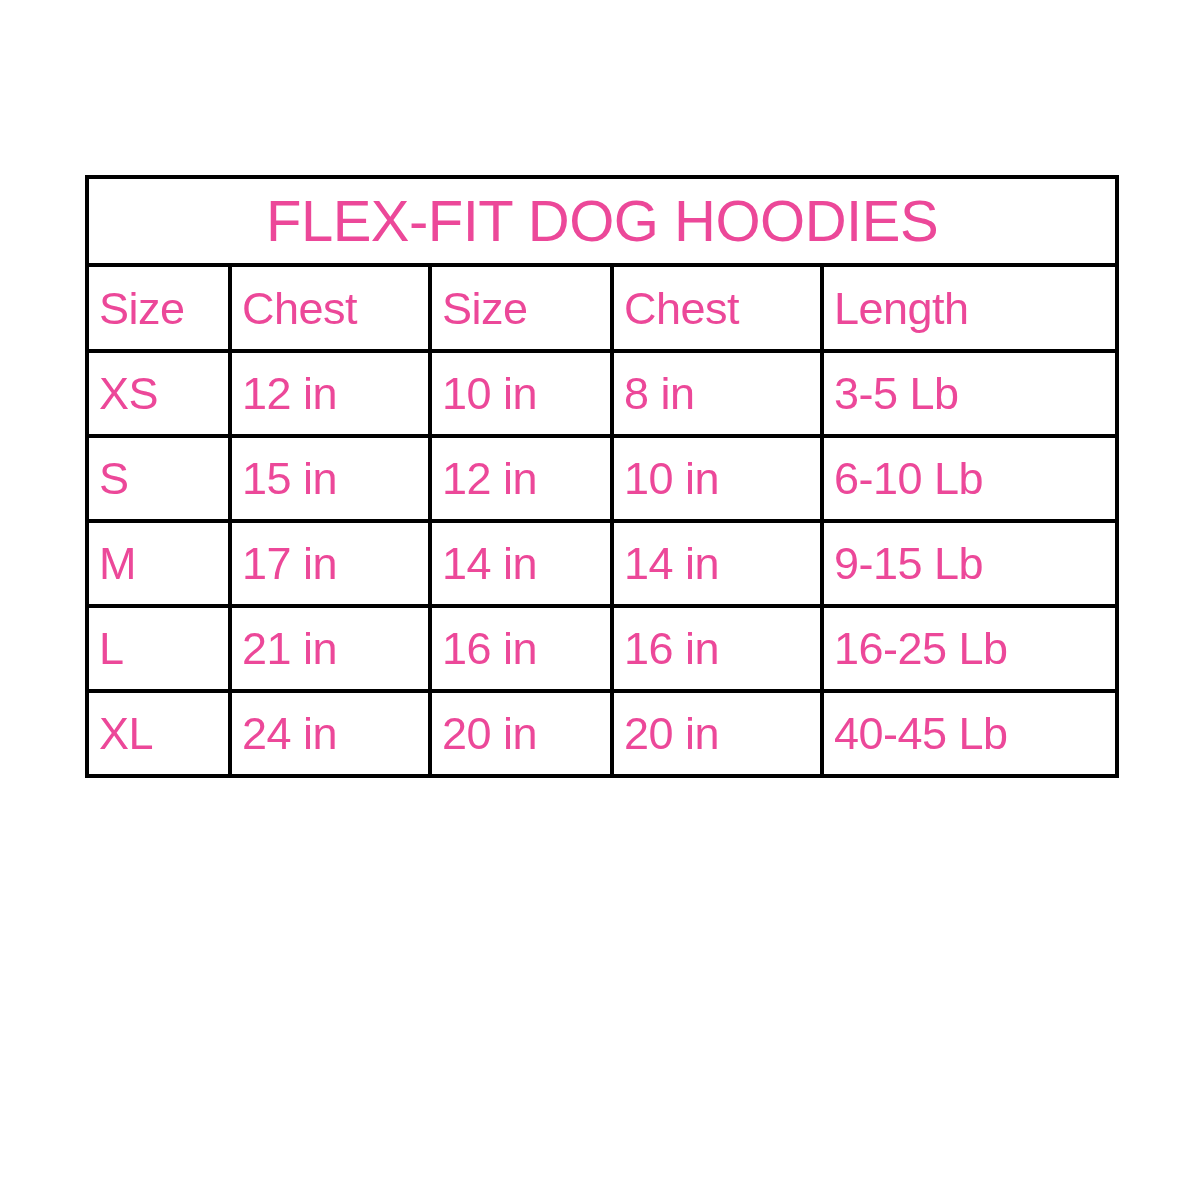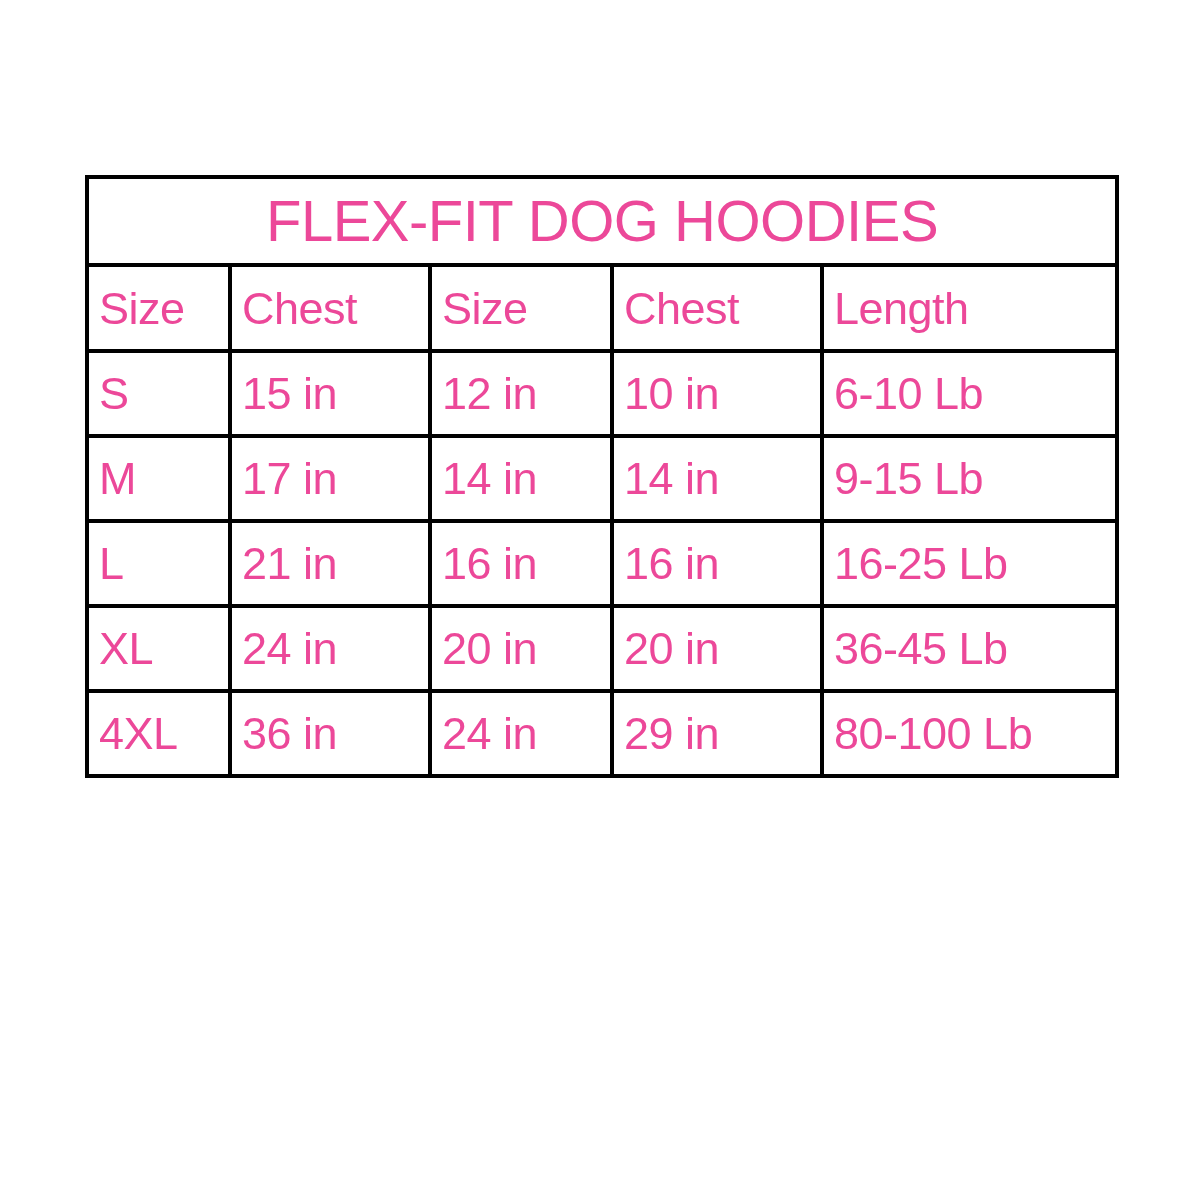--- a/index.html
+++ b/index.html
@@ -69,20 +69,27 @@
         <td colspan="5">FLEX-FIT DOG HOODIES</td>
       </tr>
       <tr class="header-row">
         <th>Size</th>
         <th>Chest</th>
         <th>Size</th>
         <th>Chest</th>
         <th>Length</th>
       </tr>
       <tr class="data-row">
+        <td>XS</td>
+        <td>12 in</td>
+        <td>10 in</td>
+        <td>8 in</td>
+        <td>3-5 Lb</td>
+      </tr>
+      <tr class="data-row">
         <td>S</td>
         <td>15 in</td>
         <td>12 in</td>
         <td>10 in</td>
         <td>6-10 Lb</td>
       </tr>
       <tr class="data-row">
         <td>M</td>
         <td>17 in</td>
         <td>14 in</td>
@@ -94,24 +101,17 @@
         <td>21 in</td>
         <td>16 in</td>
         <td>16 in</td>
         <td>16-25 Lb</td>
       </tr>
       <tr class="data-row">
         <td>XL</td>
         <td>24 in</td>
         <td>20 in</td>
         <td>20 in</td>
-        <td>36-45 Lb</td>
-      </tr>
-      <tr class="data-row">
-        <td>4XL</td>
-        <td>36 in</td>
-        <td>24 in</td>
-        <td>29 in</td>
-        <td>80-100 Lb</td>
+        <td>40-45 Lb</td>
       </tr>
     </tbody>
   </table>
 </div>
 
 </body></html>

